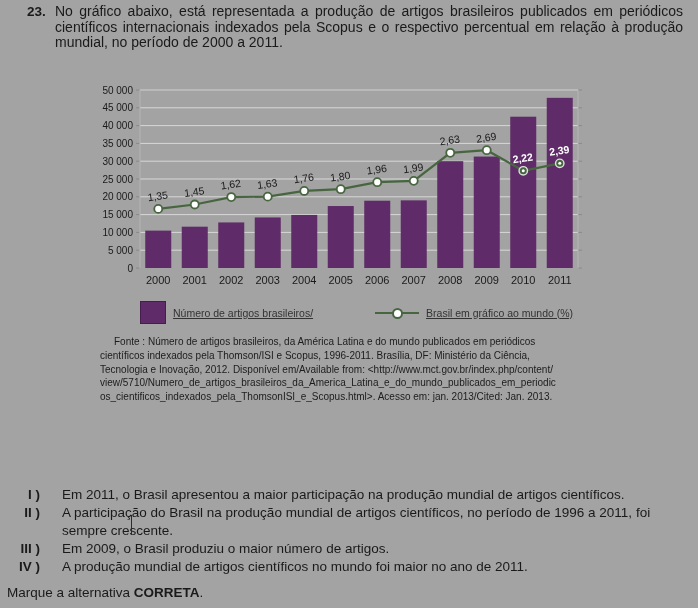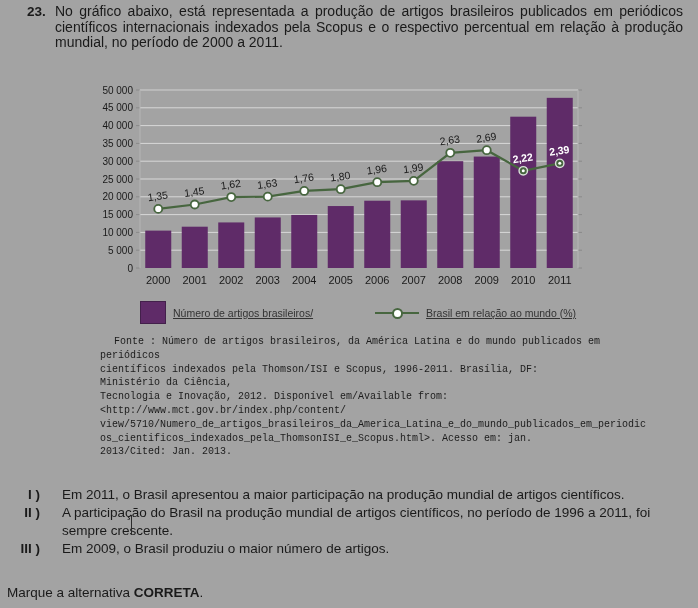--- a/index.html
+++ b/index.html
@@ -13,21 +13,21 @@
   #chart-svg{display:block;}
   #chart-svg text{font-family:"Liberation Sans",sans-serif;}
 
   .legend{position:absolute;left:48px;top:219px;width:450px;display:flex;align-items:center;}
   .swatch{width:24px;height:21px;background:#5f2b68;border:1px solid #43204b;flex:none;}
   .legend-label{font-size:10.5px;color:#333;margin-left:7px;white-space:nowrap;text-decoration:underline;}
   .lineswatch{position:relative;width:44px;height:11px;flex:none;margin-left:62px;}
   .lineswatch .bar{position:absolute;left:0;top:5px;width:44px;height:2px;background:#47663f;}
   .lineswatch .dot{position:absolute;left:17px;top:1px;width:7px;height:7px;border:2px solid #47663f;border-radius:50%;background:#fff;}
 
-  .source{position:absolute;left:100px;top:335px;width:502px;font-size:10px;line-height:13.8px;color:#1c1c1c;font-family:Liberation Mono, monospace;}
+  .source{position:absolute;left:100px;top:335px;width:502px;font-size:10px;line-height:13.8px;color:#1c1c1c;}
   .source .src-line:first-child{text-indent:14px;}
 
   .intro{position:absolute;left:7px;top:437px;width:686px;font-size:13.5px;line-height:18px;}
 
   .statements{position:absolute;left:7px;top:486px;width:688px;font-size:13.5px;line-height:18px;}
   .stmt{display:flex;}
   .stmt .lbl{flex:none;width:33px;font-weight:bold;text-align:right;white-space:pre;}
   .stmt .txt{margin-left:22px;}
 
   .caret{position:absolute;left:131px;top:515px;width:1px;height:20px;background:#2b2b2b;}
@@ -143,21 +143,21 @@
         <text x="467.75" y="72.34667999999999" text-anchor="middle" font-size="10.5" fill="#ffffff" font-weight="bold" transform="rotate(-8 467.75 72.34667999999999)">2,39</text>
       </svg>
 
     <div class="legend">
       <div class="swatch"></div>
       <div class="legend-label">Número de artigos brasileiros/</div>
       <div class="lineswatch">
         <div class="bar"></div>
           <div class="dot"></div>
       </div>
-      <div class="legend-label">Brasil em relação ao mundo (%)</div>
+      <div class="legend-label">Brasil em gráfico ao mundo (%)</div>
     </div>
   </div>
 
   <div class="source">
     <div class="src-line">Fonte : Número de artigos brasileiros, da América Latina e do mundo publicados em periódicos</div>
     <div class="src-line">científicos indexados pela Thomson/ISI e Scopus, 1996-2011. Brasília, DF: Ministério da Ciência,</div>
     <div class="src-line">Tecnologia e Inovação, 2012. Disponível em/Available from: &lt;http://www.mct.gov.br/index.php/content/</div>
     <div class="src-line">view/5710/Numero_de_artigos_brasileiros_da_America_Latina_e_do_mundo_publicados_em_periodic</div>
     <div class="src-line">os_cientificos_indexados_pela_ThomsonISI_e_Scopus.html&gt;. Acesso em: jan. 2013/Cited: Jan. 2013.</div>
   </div>
@@ -169,20 +169,24 @@
       <div class="txt">Em 2011, o Brasil apresentou a maior participação na produção mundial de artigos científicos.</div>
     </div>
     <div class="stmt">
       <div class="lbl">II )</div>
       <div class="txt">A participação do Brasil na produção mundial de artigos científicos, no período de 1996 a 2011, foi sempre crescente.</div>
     </div>
     <div class="stmt">
       <div class="lbl">III )</div>
       <div class="txt">Em 2009, o Brasil produziu o maior número de artigos.</div>
     </div>
+    <div class="stmt">
+      <div class="lbl">IV )</div>
+      <div class="txt">A produção mundial de artigos científicos no mundo foi maior no ano de 2011.</div>
+    </div>
   </div>
 
   <div class="caret"></div>
 
   <div class="footer">
     <span>Marque a alternativa </span><b>CORRETA</b><span>.</span>
   </div>
 
 </div>
 

